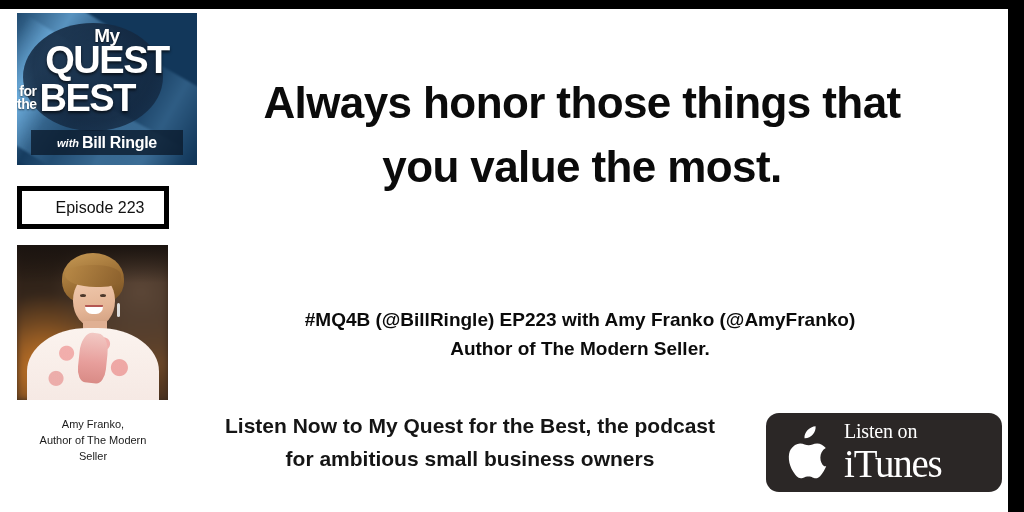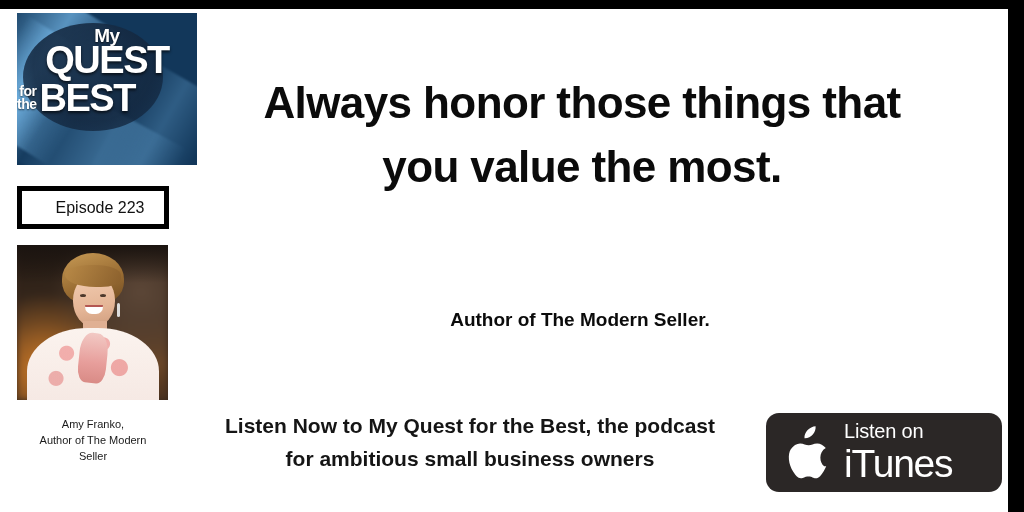--- a/index.html
+++ b/index.html
@@ -336,20 +336,21 @@
     flex: 0 0 auto;
     display: block;
   }
   .badge-text {
     display: flex;
     flex-direction: column;
     justify-content: center;
     line-height: 1;
     color: #ffffff;
     padding-bottom: 2px;
+    font-family: Liberation Serif, serif;
   }
   .badge-listen {
     font-size: 20px;
     font-weight: normal;
     letter-spacing: -0.2px;
     margin-bottom: 3px;
   }
   .badge-store {
     font-size: 39px;
     font-weight: normal;
@@ -377,20 +378,24 @@
       <div class="cover-text">
         <div class="ct-my">My</div>
         <div class="ct-quest">QUEST</div>
         <div class="ct-row">
           <div class="ct-forthe">
             <div>for</div>
             <div>the</div>
           </div>
           <div class="ct-best">BEST</div>
         </div>
+        <div class="ct-bar">
+          <span class="ct-with">with</span>
+          <span class="ct-host">Bill Ringle</span>
+        </div>
       </div>
     </div>
 
     <div class="episode-badge">
       <span>Episode 223</span>
     </div>
 
     <div class="headshot">
       <div class="hs-bg"></div>
       <div class="hs-dark-top"></div>
@@ -415,20 +420,21 @@
   </div>
 
   <div id="main-col">
 
     <div class="headline">
       <div>Always honor those things that</div>
       <div>you value the most.</div>
     </div>
 
     <div class="attribution">
+      <div>#MQ4B (@BillRingle) EP223 with Amy Franko (@AmyFranko)</div>
       <div>Author of The Modern Seller.</div>
     </div>
 
     <div class="cta">
       <div>Listen Now to My Quest for the Best, the podcast</div>
       <div>for ambitious small business owners</div>
     </div>
 
     <div id="itunes-badge">
       <svg class="apple-logo" viewBox="0 0 50 56" aria-hidden="true">

